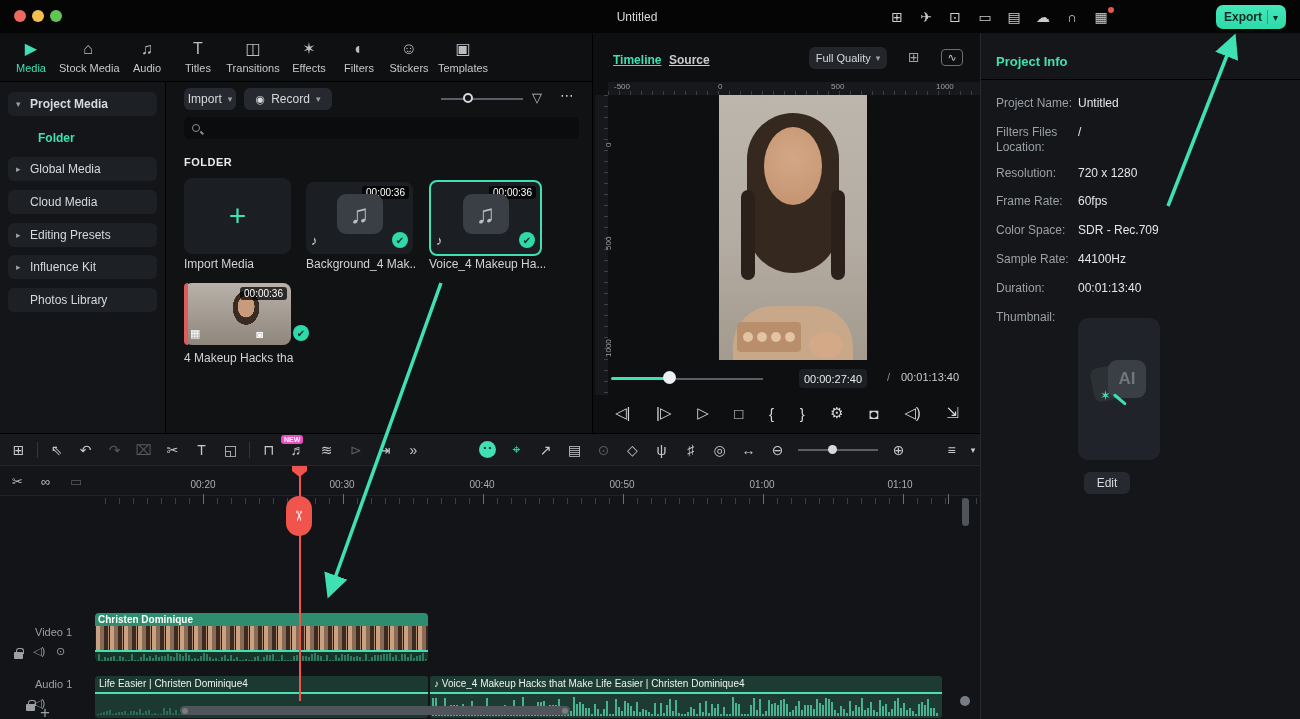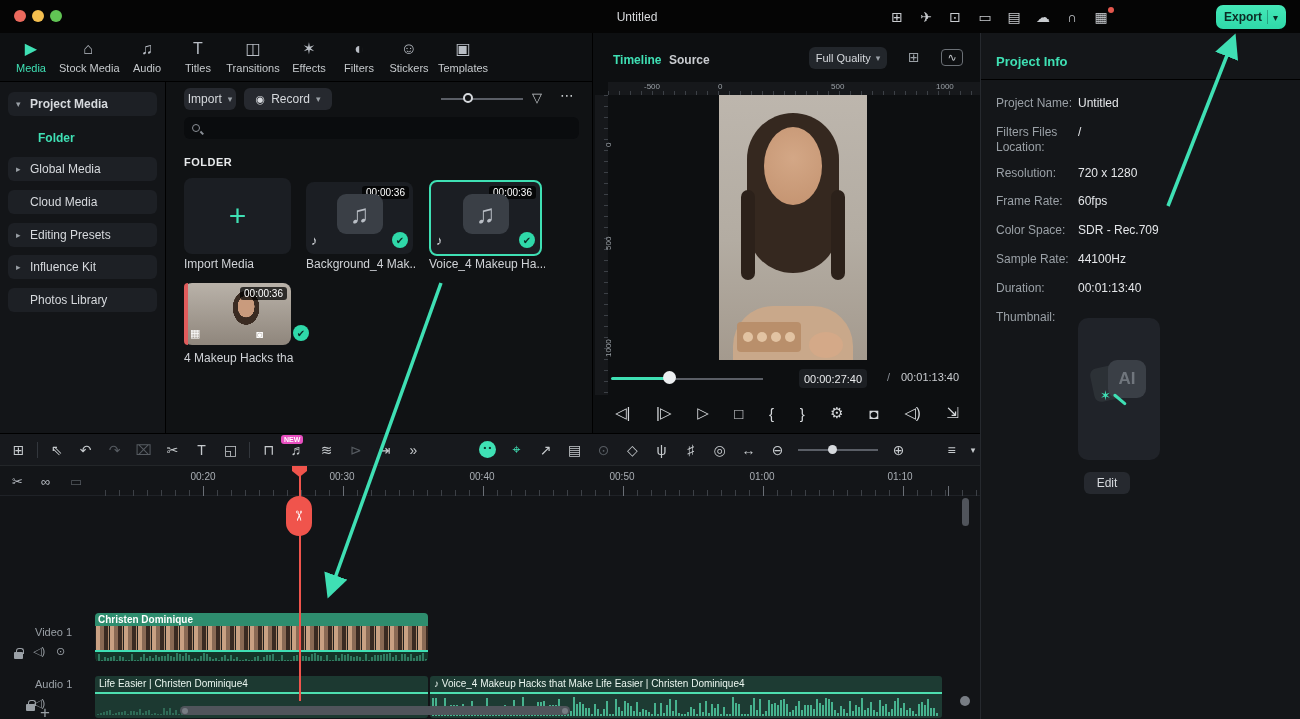--- a/index.html
+++ b/index.html
@@ -63,21 +63,21 @@
   .tile-label { font-size:12px; color:#d0d3d7; white-space:nowrap; overflow:hidden; }
   #tile-selected { border:2px solid #3fe0b4; }
   .person-thumb { background:
       radial-gradient(ellipse 14px 18px at 58% 38%, #c99b7d 0 60%, rgba(0,0,0,0) 61%),
       radial-gradient(ellipse 22px 28px at 58% 40%, #3a2b22 0 60%, rgba(0,0,0,0) 61%),
       linear-gradient(#b9b2a9, #8f867c); }
 
   
   #preview { left:592px; top:33px; width:388px; height:400px; background:#0d0f11; border-left:1px solid #000; }
   #pv-head { left:0; top:0; width:388px; height:49px; }
-  .pv-tab { top:20px; font-size:12px; font-weight:bold; color:#c9ccd0; cursor:pointer; }
+  .pv-tab { top:20px; font-size:12px; font-weight:bold; color:#c9ccd0; cursor:pointer;text-decoration:underline; }
   .pv-tab.active { color:#3fe0b4; }
   #quality-pill { left:216px; top:14px; width:78px; height:22px; background:#22262b; border-radius:6px;
     display:flex; align-items:center; justify-content:center; gap:5px; font-size:11px; color:#d6d9dd; cursor:pointer; }
   .pv-ico { top:16px; font-size:14px; color:#9aa0a6; }
   #pv-scope { border:1px solid #6b7076; border-radius:4px; width:22px; height:17px; line-height:15px; text-align:center; font-size:11px; color:#c0c4c8; }
   #pv-ruler-top { left:15px; top:49px; width:373px; height:13px; background:#16181b; color:#9aa0a6; font-size:8px;
     background-image:repeating-linear-gradient(90deg,#3c4046 0 1px, rgba(0,0,0,0) 1px 11px); background-position:0 bottom; background-size:100% 4px; background-repeat:no-repeat; }
   #pv-ruler-left { left:2px; top:62px; width:13px; height:300px; background:#16181b; color:#9aa0a6; font-size:8px;
     background-image:repeating-linear-gradient(180deg,#3c4046 0 1px, rgba(0,0,0,0) 1px 11px); background-position:right 0; background-size:4px 100%; background-repeat:no-repeat; }
   .rl-num { position:absolute; transform:rotate(-90deg); transform-origin:left top; left:9px; }
@@ -126,21 +126,21 @@
   .tl-sep { width:1px; height:16px; background:#33373d; margin:0 4px; flex:none; }
   #new-badge { position:absolute; left:281px; top:1px; background:#e84fc0; color:#fff; font-size:7px; font-weight:bold;
       padding:1px 3px; border-radius:3px; }
   #robot { width:17px; height:17px; border-radius:50%; background:#3fe0b4; margin:0 6px; position:relative; flex:none; cursor:pointer; }
   #robot:before { content:"• •"; position:absolute; left:0; right:0; top:2px; text-align:center; color:#0b2b24; font-size:8px; font-weight:bold; }
   #tl-zoom-slider { width:80px; height:2px; background:#5a5e66; margin:0 6px; position:relative; flex:none; }
   #tl-zoom-slider .knob { position:absolute; left:30px; top:-4px; width:9px; height:9px; background:#d6d9dd; border-radius:50%; }
 
   #tl-ruler { left:0; top:32px; width:980px; height:30px; background:#131518; border-bottom:1px solid #1f2227; }
   .ruler-mini { top:8px; font-size:13px; color:#b9bec5; }
-  #ruler-strip { left:95px; top:0; width:885px; height:30px;
+  #ruler-strip { left:95px; top:8px; width:885px; height:30px;
      background-image:
        repeating-linear-gradient(90deg, #6a6f76 0 1px, rgba(0,0,0,0) 1px 140px),
        repeating-linear-gradient(90deg, #3c4046 0 1px, rgba(0,0,0,0) 1px 14px);
      background-position:-32px bottom, -32px bottom; background-size:100% 10px, 100% 6px; background-repeat:repeat-x; }
   .ruler-lbl { position:absolute; top:5px; font-size:10px; color:#a9aeb4; transform:translateX(-50%); }
 
   #tl-tracks { left:0; top:62px; width:980px; height:224px; }
   .track-name { left:35px; font-size:11px; color:#9aa0a6; }
   .track-ico { font-size:11px; color:#9aa0a6; cursor:pointer; }
   .lock { width:9px; height:7px; background:#9aa0a6; border-radius:1px; position:relative; display:inline-block; }
@@ -325,21 +325,21 @@
       <span class="abs pv-tab active" style="left:20px">Timeline</span>
       <span class="abs pv-tab" style="left:76px">Source</span>
       <div id="quality-pill" class="abs">
         <span>Full Quality</span>
         <span class="chev-s">▾</span>
         </div>
       <span class="abs pv-ico" style="left:315px">⊞</span>
       <span class="abs pv-ico" id="pv-scope" style="left:348px">∿</span>
     </div>
     <div id="pv-ruler-top" class="abs">
-      <span class="abs" style="left:36px">-500</span>
+      <span class="abs" style="left:6px">-500</span>
       <span class="abs" style="left:110px">0</span>
       <span class="abs" style="left:223px">500</span>
       <span class="abs" style="left:328px">1000</span>
     </div>
     <div id="pv-ruler-left" class="abs">
       <span class="rl-num" style="top:52px">0</span>
       <span class="rl-num" style="top:155px">500</span>
       <span class="rl-num" style="top:262px">1000</span>
     </div>
     <div id="pv-video" class="abs">

